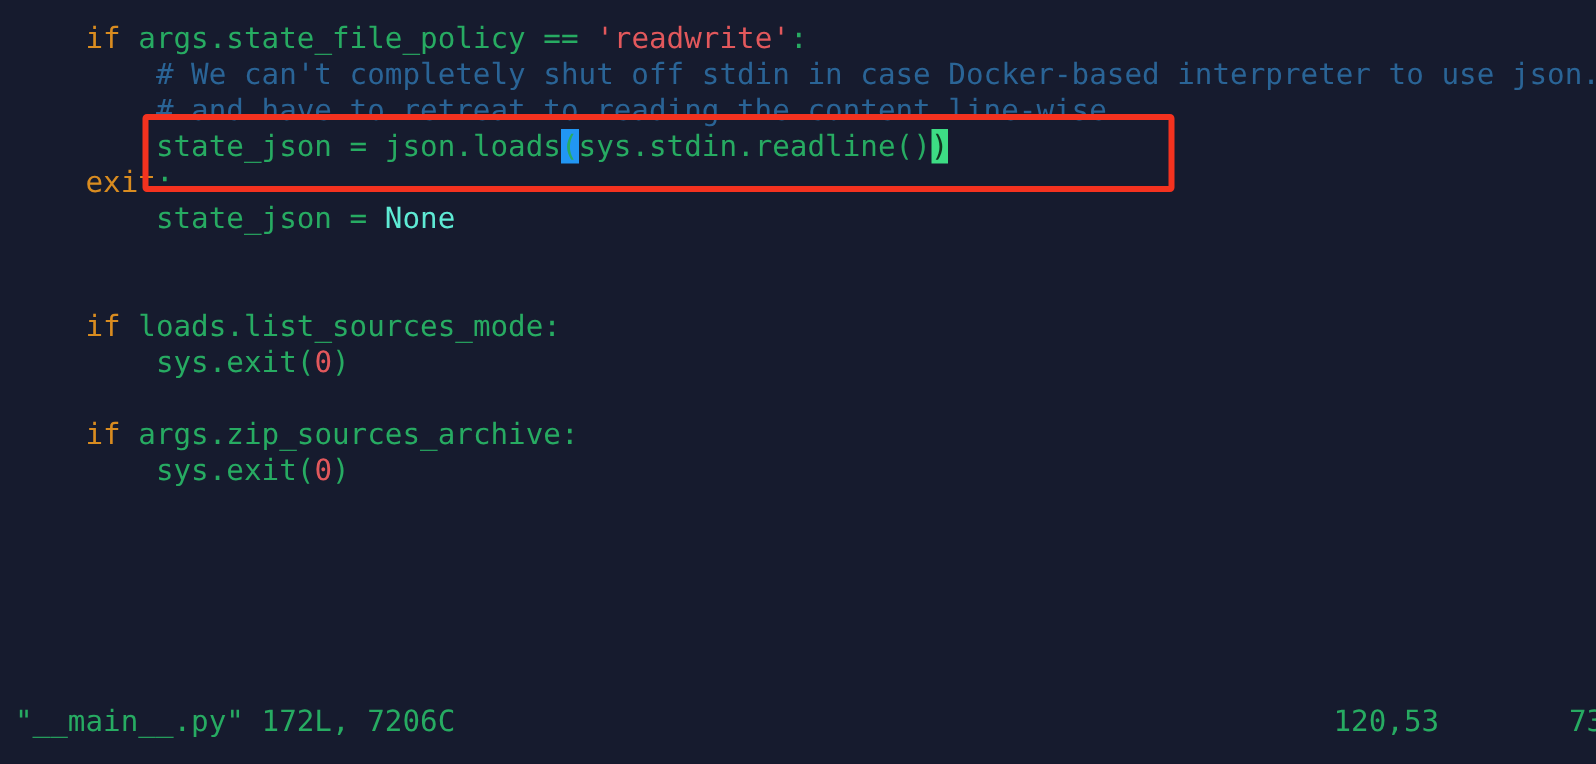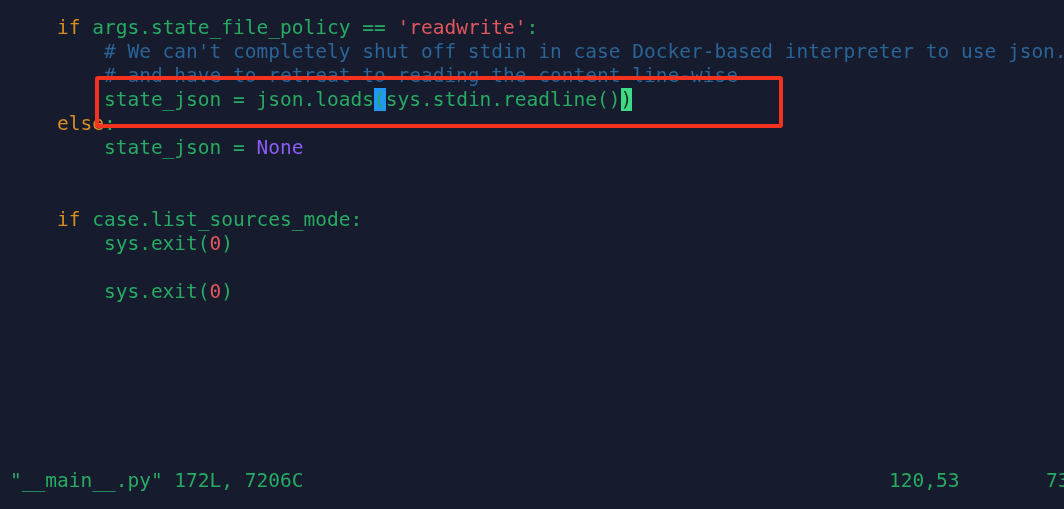--- a/index.html
+++ b/index.html
@@ -20,22 +20,23 @@
     width: 1064px;
     height: 509px;
     background: #161b2e;
     overflow: hidden;
   }
 
   
   #code {
     position: absolute;
     left: 0;
-    top: 16px;
+    top: 0;
     width: 864px;
+    padding-top: 14px;
     box-sizing: border-box;
   }
 
   .line {
     height: 24px;
     line-height: 24px;
     font-size: 19.5px;
     letter-spacing: 0px;
     white-space: pre;
     color: #1f9e5a;
@@ -44,21 +45,21 @@
   }
 
   .line.blank { color: transparent; }
 
   
   .kw      { color: #d98c20; }        
   .ident   { color: #27ab62; }        
   .op      { color: #27ab62; }
   .str     { color: #e2585c; }        
   .num     { color: #e2585c; }        
-  .const   { color: #8b5cf6; }        
+  .const   { color: #5eead4; }        
   .cmt     { color: #2a6496; }        
 
   
   .match-paren {
     background: #2196f3;
     color: #27ab62;
   }
   
   .cursor-block {
     background: #3ddc84;
@@ -105,27 +106,28 @@
 </head>
 <body>
 
 <div id="terminal">
 
   <div id="code">
       <div class="line"><span class="ident">    </span><span class="kw">if</span><span class="ident"> args.state_file_policy </span><span class="op">==</span><span class="ident"> </span><span class="str">'readwrite'</span><span class="ident">:</span></div>
       <div class="line"><span class="ident">        </span><span class="cmt"># We can't completely shut off stdin in case Docker-based interpreter to use json.load()</span></div>
       <div class="line"><span class="ident">        </span><span class="cmt"># and have to retreat to reading the content line-wise</span></div>
       <div class="line"><span class="ident">        state_json </span><span class="op">=</span><span class="ident"> json.loads</span><span class="match-paren">(</span><span class="ident">sys.stdin.readline()</span><span class="cursor-block">)</span></div>
-      <div class="line"><span class="ident">    </span><span class="kw">else</span><span class="ident">:</span></div>
+      <div class="line"><span class="ident">    </span><span class="kw">exit</span><span class="ident">:</span></div>
       <div class="line"><span class="ident">        state_json </span><span class="op">=</span><span class="ident"> </span><span class="const">None</span></div>
       <div class="line blank"> </div>
       <div class="line blank"> </div>
-      <div class="line"><span class="ident">    </span><span class="kw">if</span><span class="ident"> case.list_sources_mode:</span></div>
+      <div class="line"><span class="ident">    </span><span class="kw">if</span><span class="ident"> loads.list_sources_mode:</span></div>
       <div class="line"><span class="ident">        sys.exit(</span><span class="num">0</span><span class="ident">)</span></div>
       <div class="line blank"> </div>
+      <div class="line"><span class="ident">    </span><span class="kw">if</span><span class="ident"> args.zip_sources_archive:</span></div>
       <div class="line"><span class="ident">        sys.exit(</span><span class="num">0</span><span class="ident">)</span></div>
       <div class="line blank"> </div>
     </div>
 
   <div id="annotation-box" style="left: 95px; top: 76px; width: 688px; height: 52px; border-color: rgb(244, 50, 31);"></div>
 
   <div id="statusline">
     <div class="status-row">
       <span id="status-file">"__main__.py" 172L, 7206C</span>
       <span id="status-pos">120,53</span>

